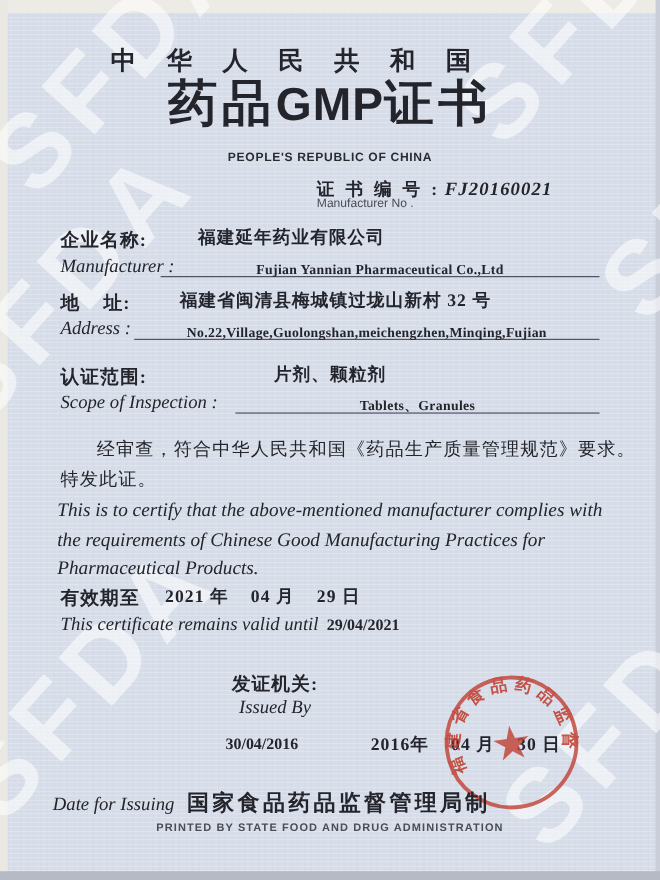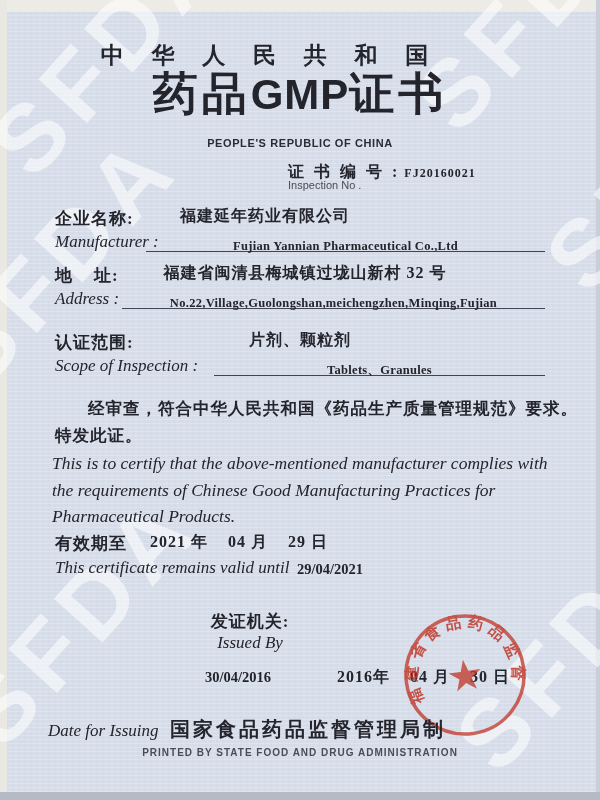--- a/index.html
+++ b/index.html
@@ -30,31 +30,31 @@
   .ctr{text-align:center;}
   
   .country{left:0;top:40px;width:540px;font-size:23px;font-weight:bold;letter-spacing:11px;color:#23242c;}
   .maintitle{left:0;top:64px;width:600px;font-size:45px;font-weight:bold;letter-spacing:4px;}
   .maintitle .gmp{font-family:"Liberation Sans","DejaVu Sans",sans-serif;font-size:42px;letter-spacing:1px;}
   .sub-en{left:0;width:600px;font-family:"Liberation Sans","DejaVu Sans",sans-serif;
           font-weight:bold;font-size:11px;letter-spacing:.6px;color:#2a2b33;}
   .sub1{top:121px;} .sub2{top:137px;}
   .certno{left:288px;top:162px;}
   .certno .lbl{font-size:16px;font-weight:bold;letter-spacing:3px;}
-  .certno .val{font-size:12px;font-weight:bold;letter-spacing:1px;}
+  .certno .val{font-size:17px;font-weight:bold;letter-spacing:1px;font-style:italic;}
   .certno-en{left:288px;top:179px;font-family:"Liberation Sans","DejaVu Sans",sans-serif;
              font-size:11px;color:#4a4c56;}
   
   .lbl-cn{font-size:17px;font-weight:bold;letter-spacing:1px;}
   .val-cn{font-size:16px;font-weight:bold;letter-spacing:1px;}
   .lbl-en{font-style:italic;font-size:17px;}
   .uline{border-bottom:1.5px solid #3f4458;height:20px;text-align:center;}
   .uline .val-en{font-size:12.5px;font-weight:bold;letter-spacing:.3px;position:relative;top:5px;}
   
-  .stmt-cn{font-size:16.5px;font-weight:bold;letter-spacing:1px;}
+  .stmt-cn{font-size:16.5px;font-weight:normal;letter-spacing:1px;}
   .stmt-en{font-style:italic;font-size:17.5px;line-height:1.52;}
   
   .footer-cn{left:8px;top:716px;width:600px;font-size:20px;font-weight:bold;letter-spacing:3px;}
   .footer-en{left:0;top:747px;width:600px;font-family:"Liberation Sans","DejaVu Sans",sans-serif;
              font-size:10px;letter-spacing:1px;color:#4a4c56;font-weight:bold;}
   
   .seal{left:398px;top:608px;width:134px;height:134px;transform:rotate(-8deg);opacity:.85;}
 </style>
 </head>
 <body>
@@ -74,21 +74,21 @@
   <span class="wm wm6">SFDA</span>
 
   <div class="abs country ctr">中 华 人 民 共 和 国</div>
   <div class="abs maintitle ctr"><span>药品</span><span class="gmp">GMP</span><span>证书</span></div>
   <div class="abs sub-en sub2 ctr">PEOPLE'S REPUBLIC OF CHINA</div>
 
   <div class="abs certno">
     <span class="lbl">证 书 编 号 :</span>
     <span class="val">FJ20160021</span>
   </div>
-  <div class="abs certno-en">Inspection No .</div>
+  <div class="abs certno-en">Manufacturer No .</div>
 
   <div class="abs lbl-cn" style="left:55px;top:207px;">企业名称:</div>
   <div class="abs val-cn ctr" style="left:150px;top:206px;width:230px;">福建延年药业有限公司</div>
   <div class="abs lbl-en" style="left:55px;top:232px;">Manufacturer :</div>
   <div class="abs uline" style="left:146px;right:55px;top:231px;">
     <span class="val-en">Fujian Yannian Pharmaceutical Co.,Ltd</span>
   </div>
 
   <div class="abs lbl-cn pre" style="left:55px;top:264px;">地    址:</div>
   <div class="abs val-cn ctr" style="left:140px;top:263px;width:330px;">福建省闽清县梅城镇过垅山新村 32 号</div>

